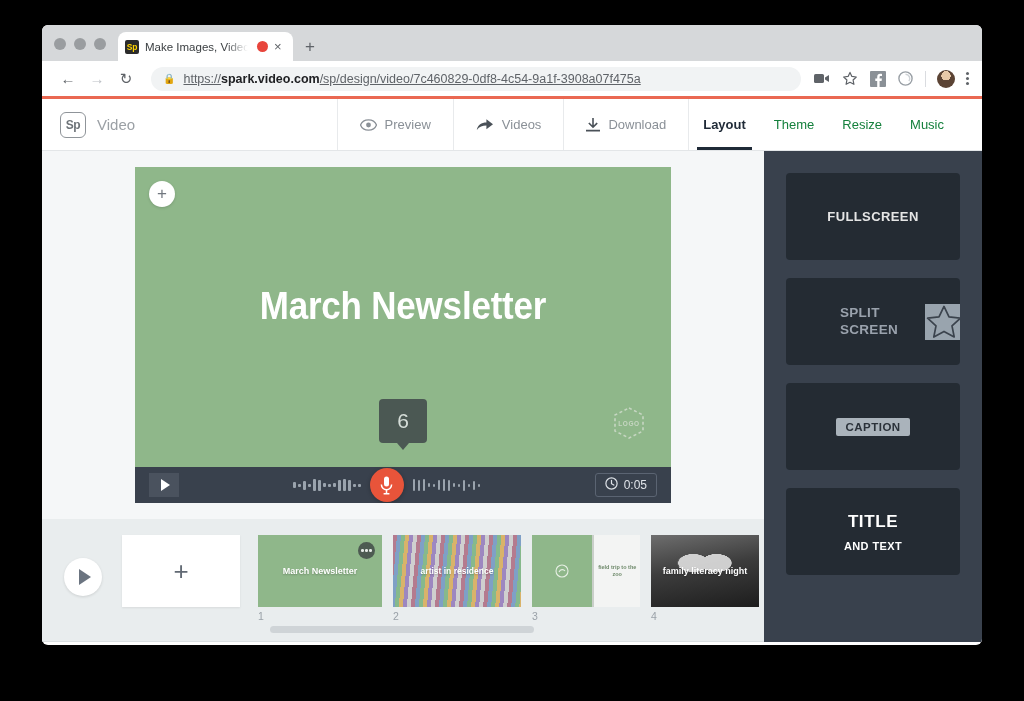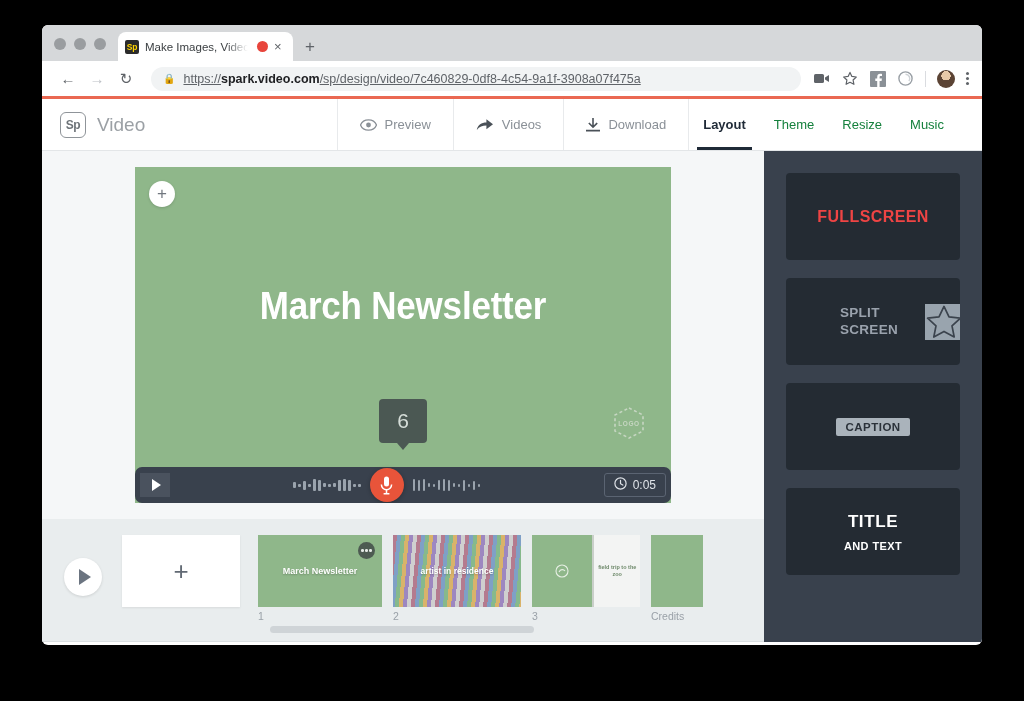--- a/index.html
+++ b/index.html
@@ -97,21 +97,21 @@
     display: flex; align-items: stretch;
     border-bottom: 1px solid #e3e6e8;
     position: relative; z-index: 5;
   }
   .brand { display: flex; align-items: center; gap: 11px; padding-left: 18px; width: 325px; }
   .sp-logo {
     width: 26px; height: 26px; border: 1.6px solid #8f9499; border-radius: 6px;
     display: flex; align-items: center; justify-content: center;
     font-size: 12px; font-weight: bold; color: #6d7378; letter-spacing: -.3px;
   }
-  .brand-title { font-size: 19px; color: #9ba0a5; font-weight: normal; }
+  .brand-title { font-size: 15px; color: #9ba0a5; font-weight: normal; }
   .hdr-action {
     display: flex; align-items: center; justify-content: center; gap: 8px;
     padding: 0 22px; border-left: 1px solid #e8eaec;
     font-size: 13px; color: #8a9097;
   }
   .hdr-action svg { display: block; }
   .hdr-spacer { flex: 1 1 auto; border-left: 1px solid #e8eaec; }
   .tabs { display: flex; align-items: stretch; padding-right: 24px; gap: 0; }
   .app-tab {
     display: flex; align-items: center; padding: 0 14px;
@@ -132,21 +132,21 @@
     background: #39414d;
     padding: 22px 22px;
     display: flex; flex-direction: column; gap: 18px;
   }
   .layout-card {
     height: 87px; background: #242b33; border-radius: 4px;
     display: flex; align-items: center; justify-content: center;
     position: relative; overflow: hidden;
   }
   .layout-card .lbl-fullscreen {
-    color: #ef4444; font-size: 16px; font-weight: bold; letter-spacing: .4px;
+    color: #e5e5e5; font-size: 13px; font-weight: bold; letter-spacing: .4px;
   }
   .card-split { display: flex; padding: 0; }
   .split-left {
     flex: 0 0 57%; display: flex; align-items: center;
     padding-left: 14px; color: #9aa2ad; font-weight: bold;
     font-size: 13.5px; line-height: 1.25; letter-spacing: .3px; margin-left: 43px;
   }
   .split-right {
     flex: 1 1 auto; background: #99a4ae;
     display: flex; align-items: center; justify-content: center;
@@ -204,21 +204,21 @@
     display: flex; align-items: center; justify-content: center;
   }
   .logo-ph span {
     font-size: 6.5px; font-weight: bold; color: #c6d6c2; letter-spacing: .6px;
   }
 
   
   .player {
     position: absolute; left: 0; right: 0; bottom: 0; height: 36px;
     background: #39414d;
-    display: flex; align-items: center; padding: 0 5px; border-radius: 7px;
+    display: flex; align-items: center; padding: 0 14px;
   }
   .play-sq {
     width: 30px; height: 24px; background: #4a525e;
     display: flex; align-items: center; justify-content: center;
   }
   .tri { width: 0; height: 0; border-left: 9px solid #fff; border-top: 6px solid transparent; border-bottom: 6px solid transparent; margin-left: 2px; }
   .wave-wrap { flex: 1 1 auto; display: flex; align-items: center; justify-content: center; gap: 0; position: relative; }
   .wave { display: flex; align-items: center; gap: 2.5px; height: 16px; }
   .wave i { display: block; width: 2.5px; background: #9aa3ad; border-radius: 1px; }
   .mic {
@@ -548,20 +548,26 @@
                     <path d="M5 9c1.5-3 4.5-3 6-1" fill="none" stroke="#e6efe4" stroke-width="1.1"></path>
                   </svg>
               </div>
               <div class="t3-right">
                 <span>field trip to the zoo</span>
               </div>
             </div>
             <div class="thumb-num">3</div>
           </div>
 
+          <div class="thumb-wrap">
+            <div class="thumb t4">
+              <div class="thumb-label-ov">family literacy night</div>
+            </div>
+            <div class="thumb-num">4</div>
+          </div>
 
           <div class="thumb-wrap">
             <div class="thumb t5"></div>
             <div class="thumb-num-credits">Credits</div>
           </div>
 
         </div>
 
         <div class="scrollbar"></div>
       </div>

